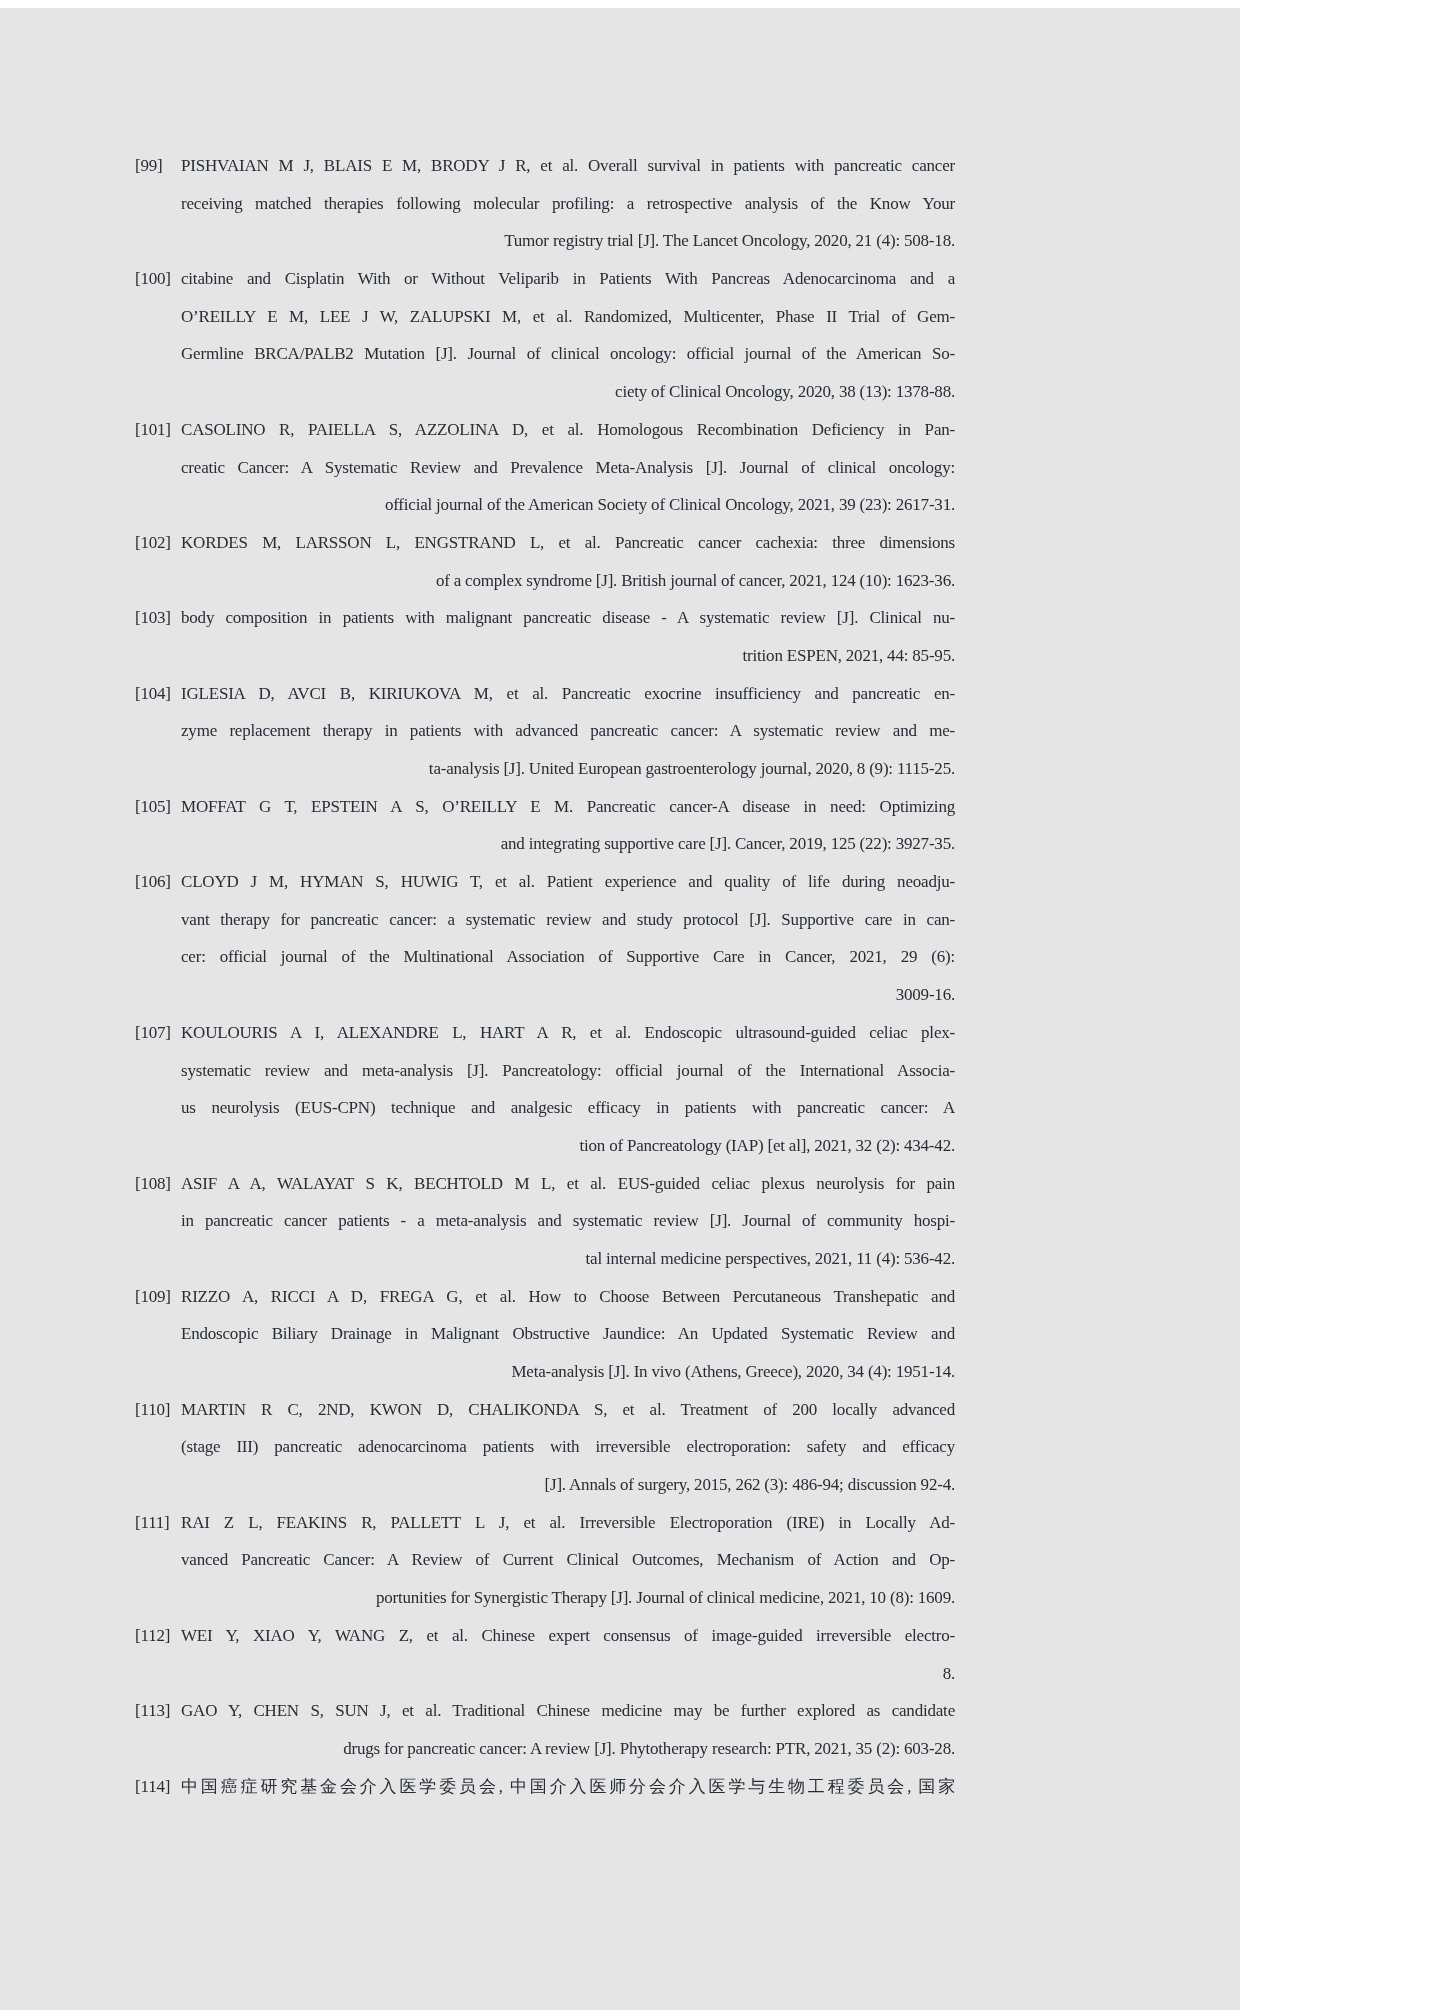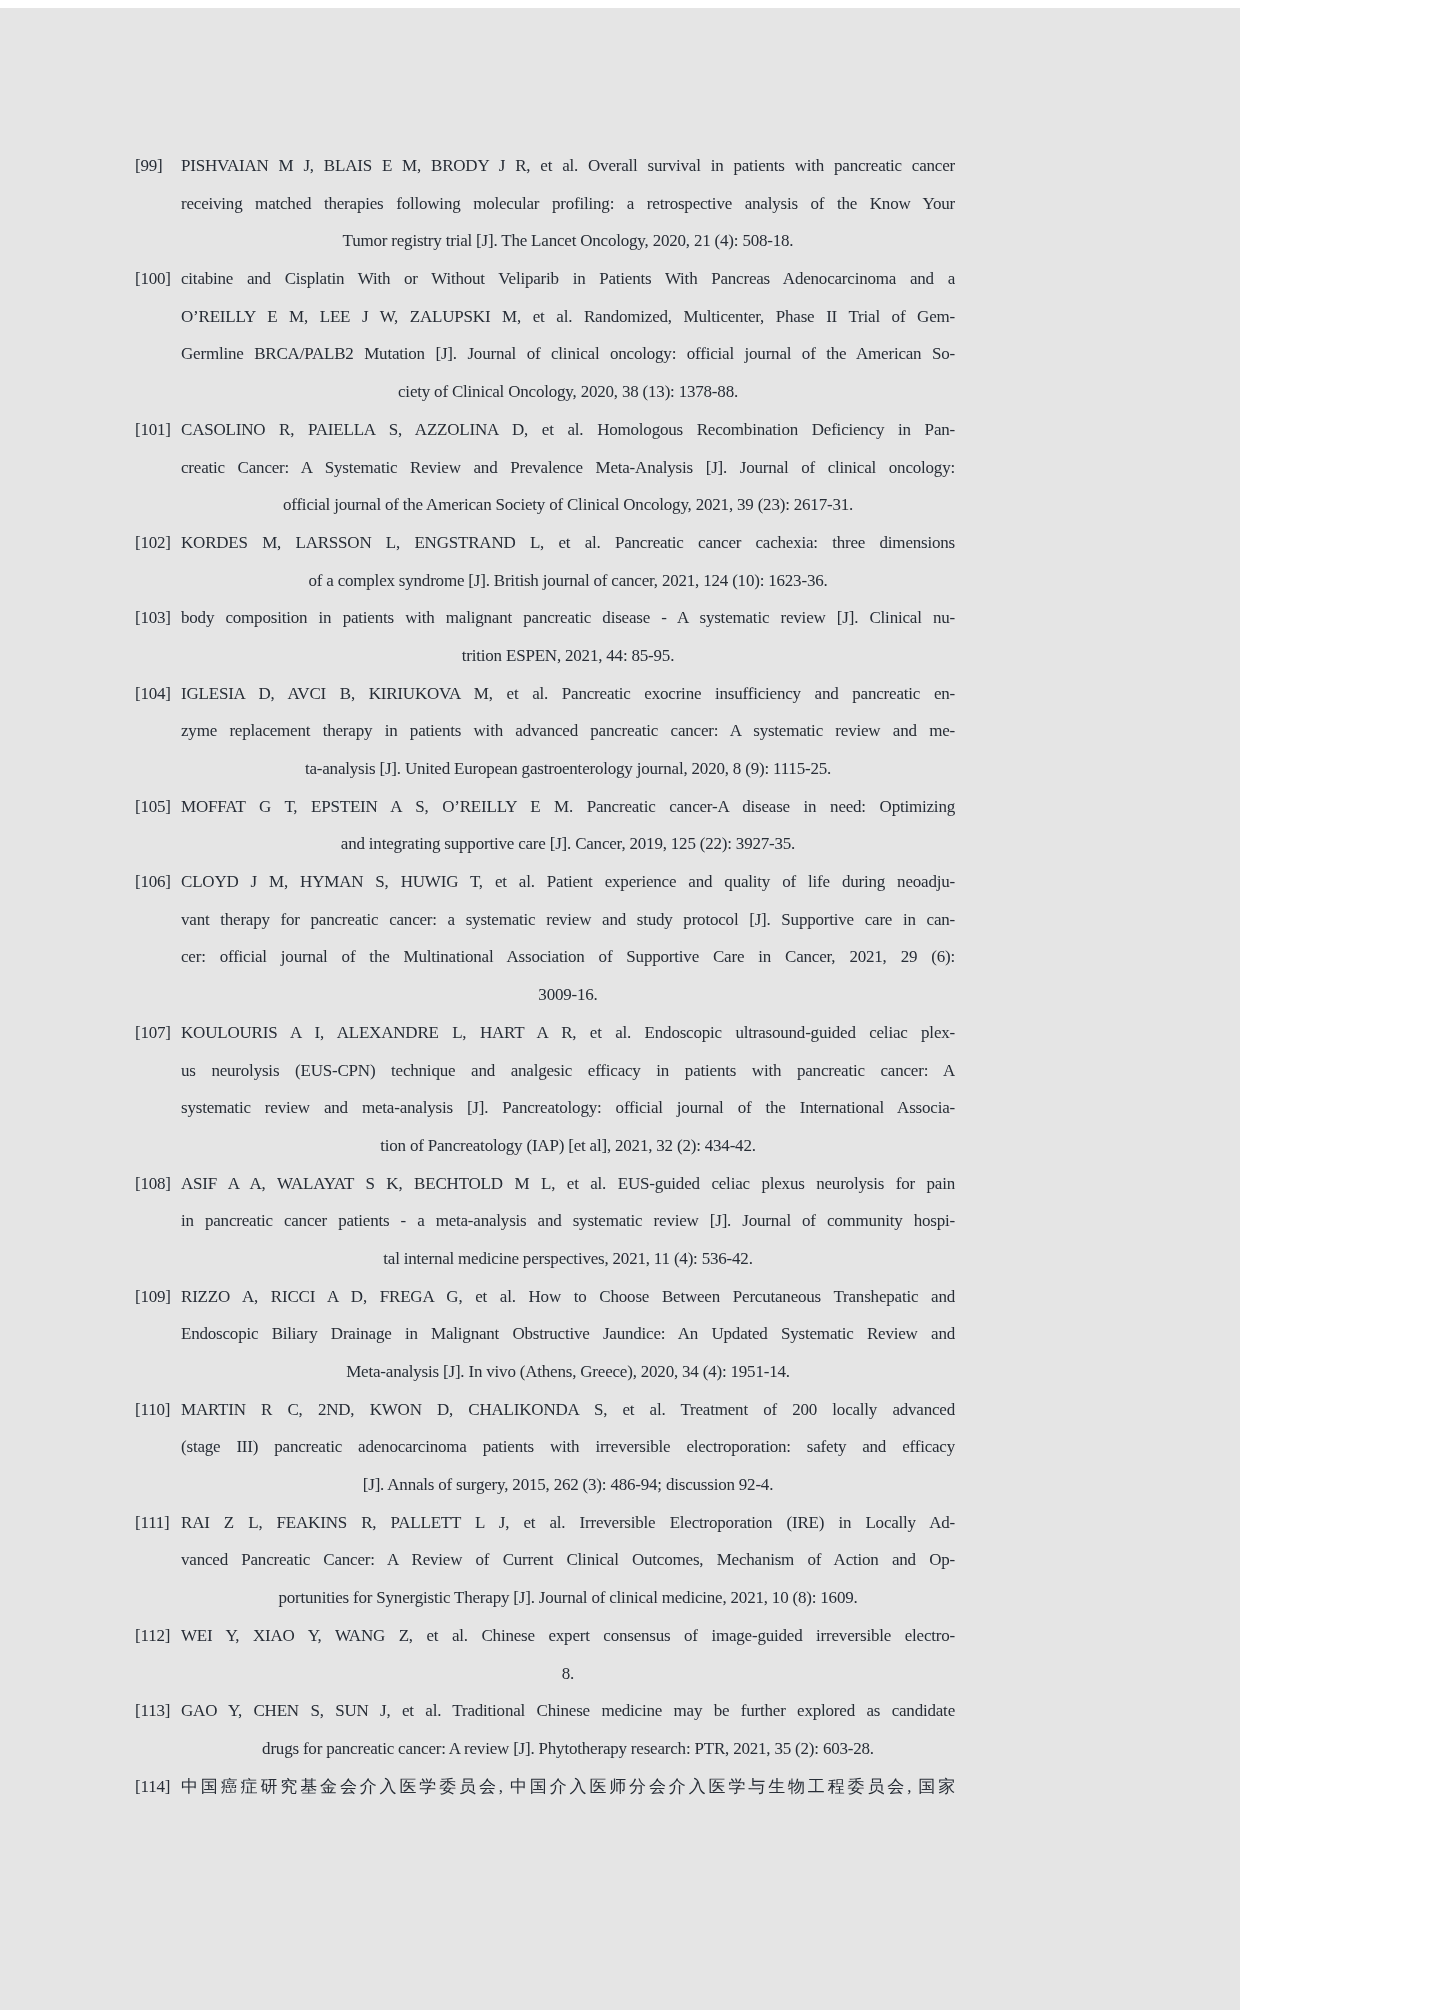--- a/index.html
+++ b/index.html
@@ -15,21 +15,21 @@
     position:absolute;left:135px;top:139px;width:820px;
     font-size:17px;letter-spacing:-0.2px;
   }
   .ref{position:relative;padding-left:46px;}
   .ref-label{
     position:absolute;left:0;top:0;height:37.7px;line-height:37.7px;
     white-space:nowrap;
   }
   .ref-line{
     height:37.7px;line-height:37.7px;overflow:hidden;
-    text-align:center;
+    text-align:right;
   }
   .ref-line.just{
     text-align:justify;
     text-align-last:justify;
   }
 
   
   .side-rule{
     position:absolute;left:1289px;top:137px;width:3px;height:1737px;
   }
@@ -108,22 +108,22 @@
       <div class="ref">
         <span class="ref-label">[106]</span>
         <div class="ref-line just">CLOYD J M, HYMAN S, HUWIG T, et al. Patient experience and quality of life during neoadju-</div>
         <div class="ref-line just">vant therapy for pancreatic cancer: a systematic review and study protocol [J]. Supportive care in can-</div>
         <div class="ref-line just">cer: official journal of the Multinational Association of Supportive Care in Cancer, 2021, 29 (6): </div>
         <div class="ref-line">3009-16.</div>
       </div>
       <div class="ref">
         <span class="ref-label">[107]</span>
         <div class="ref-line just">KOULOURIS A I, ALEXANDRE L, HART A R, et al. Endoscopic ultrasound-guided celiac plex-</div>
+        <div class="ref-line just">systematic review and meta-analysis [J]. Pancreatology: official journal of the International Associa-</div>
         <div class="ref-line just">us neurolysis (EUS-CPN) technique and analgesic efficacy in patients with pancreatic cancer: A</div>
-        <div class="ref-line just">systematic review and meta-analysis [J]. Pancreatology: official journal of the International Associa-</div>
         <div class="ref-line">tion of Pancreatology (IAP) [et al], 2021, 32 (2): 434-42.</div>
       </div>
       <div class="ref">
         <span class="ref-label">[108]</span>
         <div class="ref-line just">ASIF A A, WALAYAT S K, BECHTOLD M L, et al. EUS-guided celiac plexus neurolysis for pain</div>
         <div class="ref-line just">in pancreatic cancer patients - a meta-analysis and systematic review [J]. Journal of community hospi-</div>
         <div class="ref-line">tal internal medicine perspectives, 2021, 11 (4): 536-42.</div>
       </div>
       <div class="ref">
         <span class="ref-label">[109]</span>

